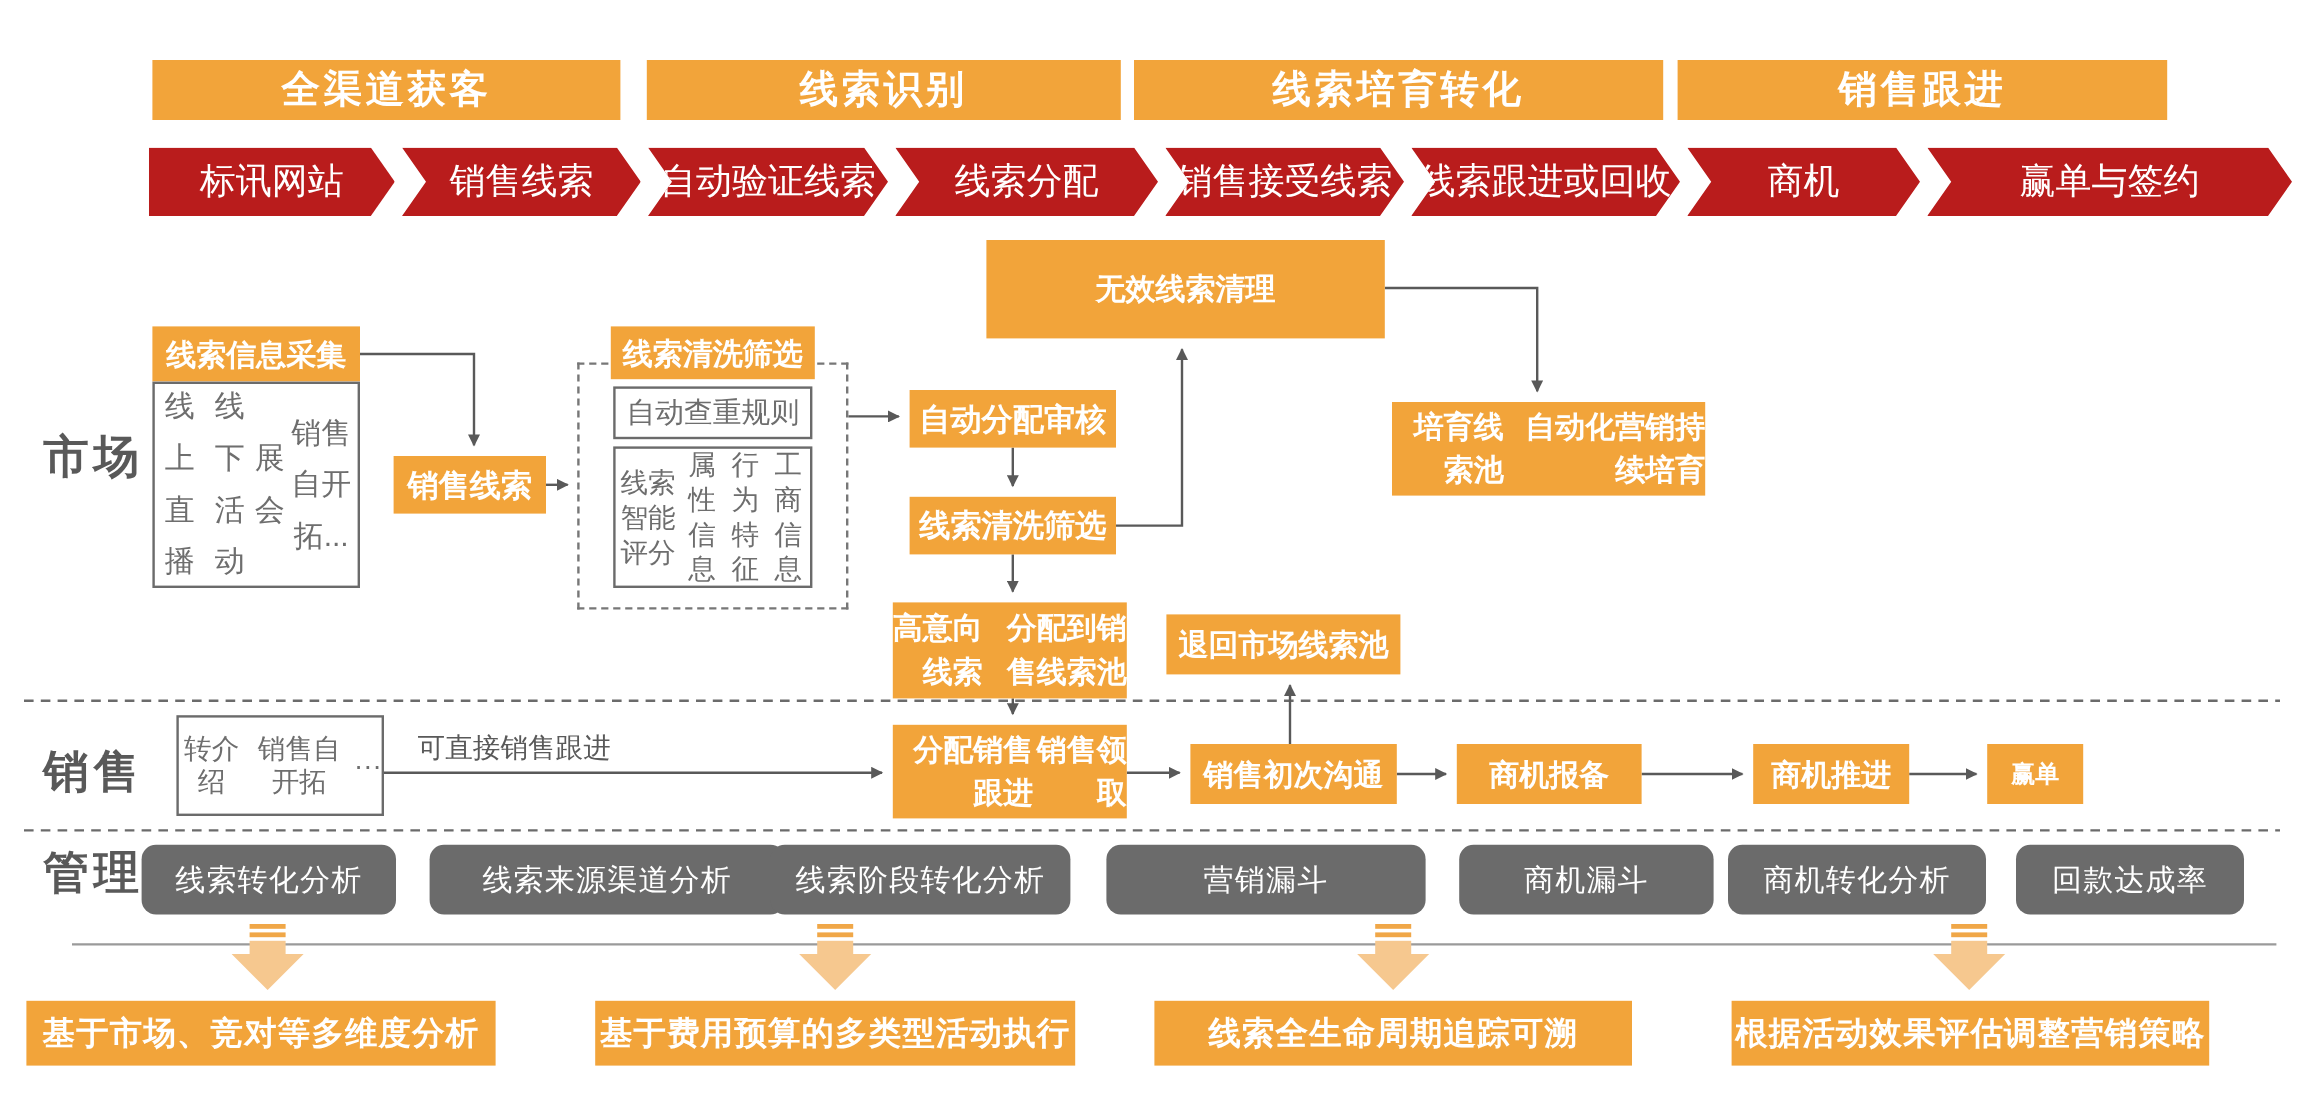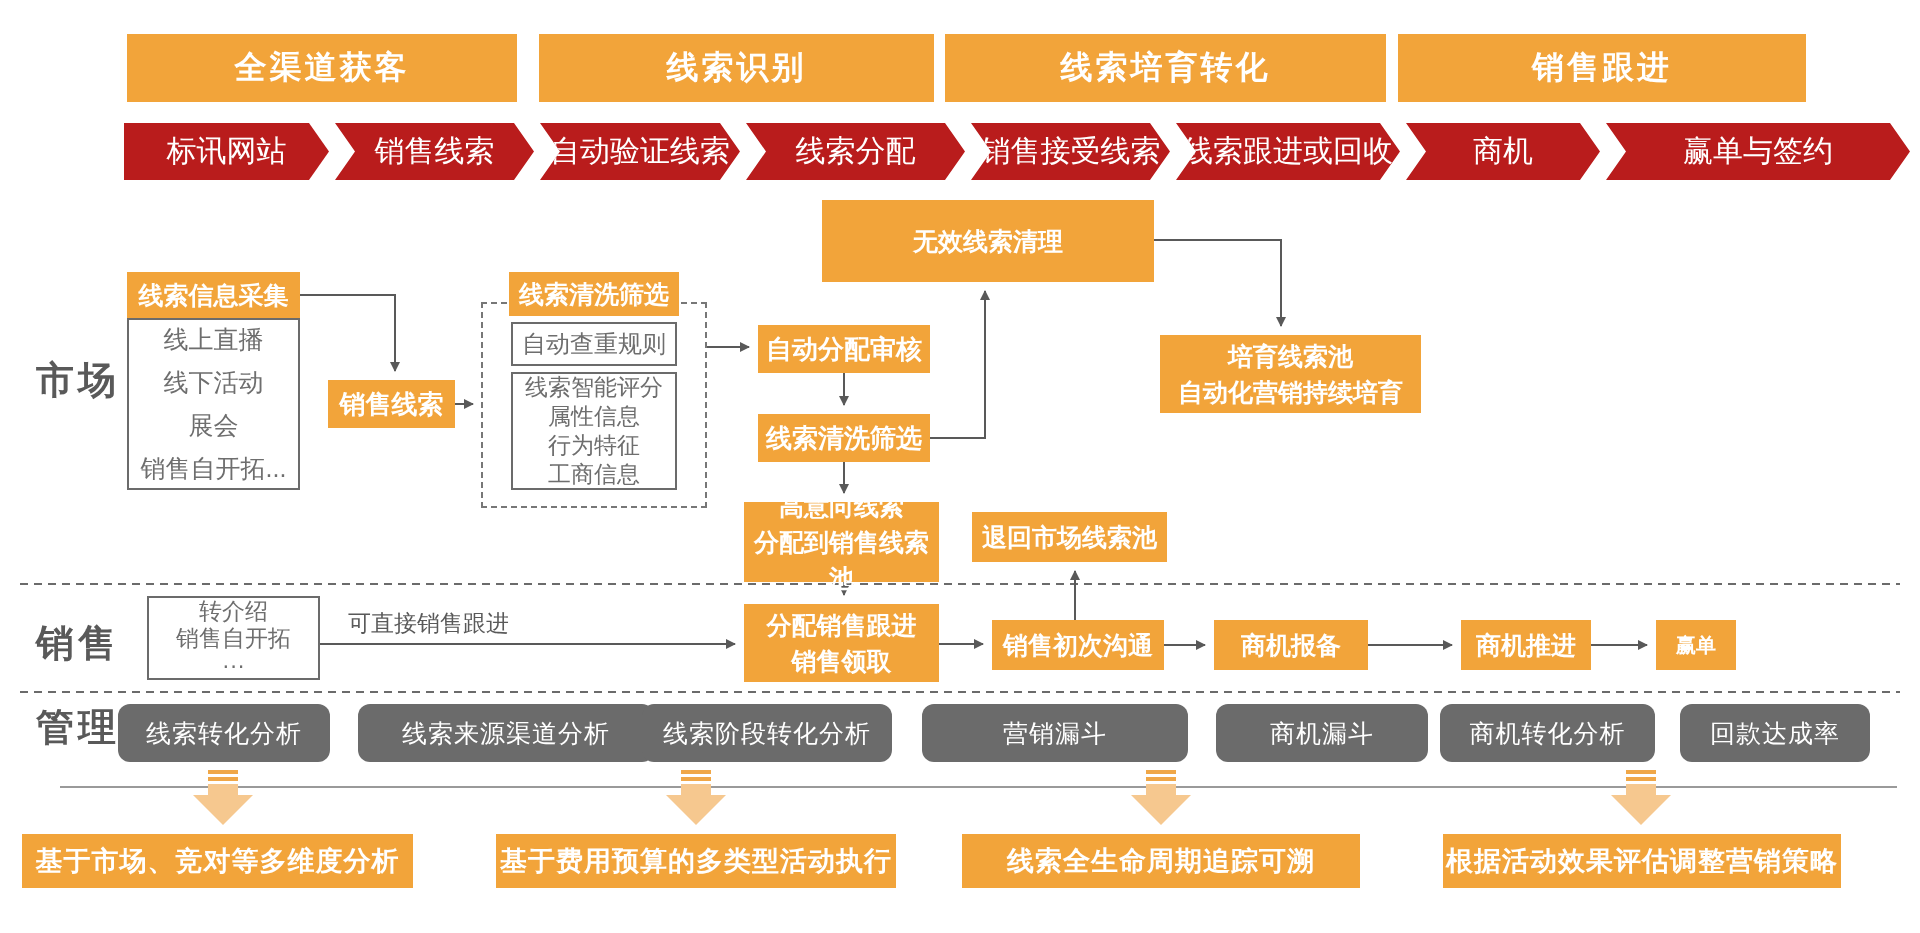--- a/index.html
+++ b/index.html
@@ -2,48 +2,48 @@
 <html><head>
 <meta charset="utf-8">
 <style>
   html,body{margin:0;padding:0;background:#fff;}
   .canvas{
     position:relative;width:1920px;height:933px;background:#ffffff;overflow:hidden;
     font-family:"Liberation Sans", sans-serif;
   }
   
   .phase{
-    position:absolute;top:34px;height:68px;background:#F2A43A;color:#fff;
+    position:absolute;top:50px;height:50px;background:#F2A43A;color:#fff;
     display:flex;align-items:center;justify-content:center;
     font-size:32px;font-weight:bold;letter-spacing:3px;
   }
   
   .chev{
     position:absolute;top:123px;height:57px;background:#b91c1c;color:#fff;
     display:flex;align-items:center;justify-content:center;font-size:30px;
     clip-path:polygon(0 0, calc(100% - 20px) 0, 100% 50%, calc(100% - 20px) 100%, 0 100%, 20px 50%);
   }
   .chev.first{
     clip-path:polygon(0 0, calc(100% - 20px) 0, 100% 50%, calc(100% - 20px) 100%, 0 100%);
   }
   
   .lane-label{
     position:absolute;font-size:38px;font-weight:bold;color:#595959;letter-spacing:4px;
   }
   
   .onode{
-    position:absolute;background:#F2A43A;color:#fff;display:flex;flex-direction:column;
-    align-items:center;justify-content:center;text-align:center;
+    position:absolute;background:#F2A43A;color:#fff;display:flex;flex-direction:row;
+    align-items:center;justify-content:center;text-align:right;
     font-size:26px;font-weight:bold;z-index:2;
   }
   .onode.two{font-size:25px;line-height:36px;font-weight:bold;}
   
   .wbox{
     position:absolute;background:#fff;border:2px solid #6B6B6B;color:#6E6E6E;
-    display:flex;flex-direction:column;align-items:center;justify-content:center;
+    display:flex;flex-direction:row;align-items:center;justify-content:center;
     text-align:center;box-sizing:border-box;z-index:2;
   }
   .src-list{font-size:25px;line-height:43px;}
   .score-list{font-size:23px;line-height:29px;}
   .referral{font-size:23px;line-height:27px;}
   
   .dashed-group{
     position:absolute;border:2px dashed #777;background:transparent;box-sizing:border-box;z-index:1;
   }
   .note-text{position:absolute;font-size:23px;color:#595959;z-index:2;}

